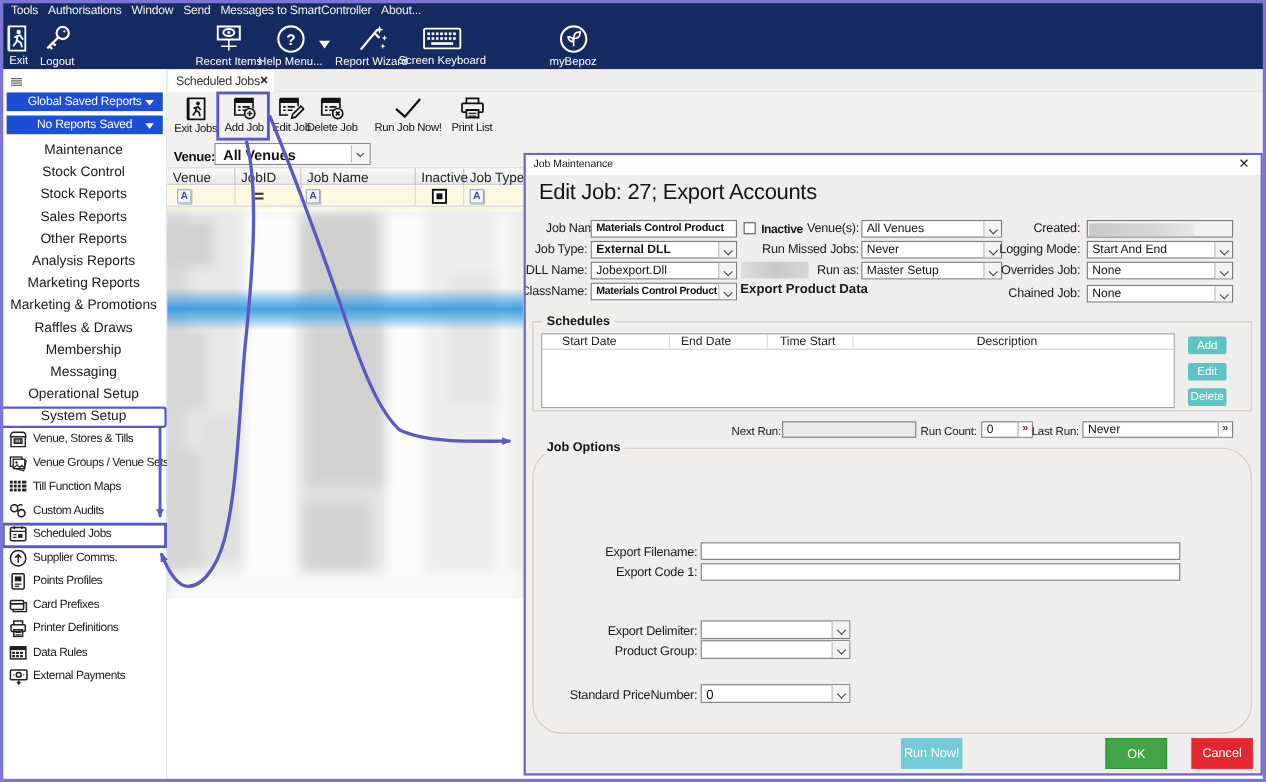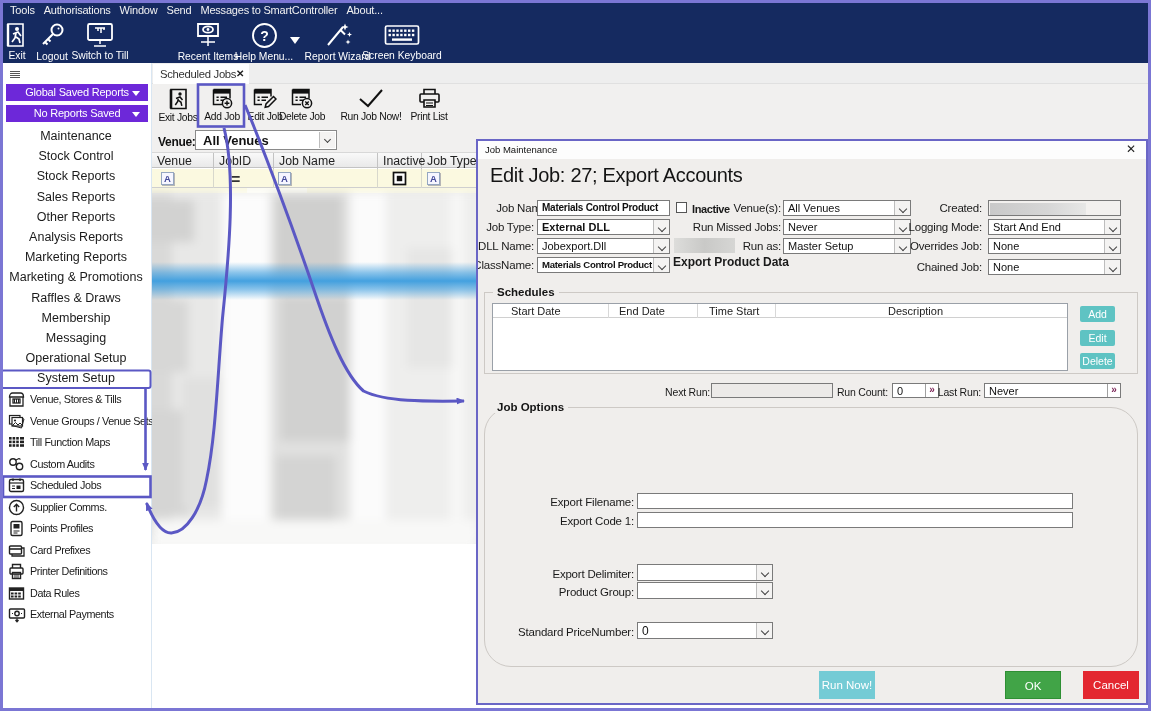--- a/index.html
+++ b/index.html
@@ -13,21 +13,21 @@
 #menubar { position:absolute; left:10px; top:3.5px; height:15px; color:#f2f2f2; font-size:11px; letter-spacing:-0.2px; }
 #menubar span { margin-right:9px; }
 .tbi { position:absolute; top:22px; width:90px; text-align:center; color:#fff; }
 .tbi svg { display:block; margin:0 auto; }
 .tbi .lbl { font-size:10.3px; color:#fff; margin-top:2px; white-space:nowrap; }
 
 
 #sidebar { position:absolute; left:0; top:63px; width:152px; height:648px; background:#fff; border-right:1px solid #d9e6f2; }
 #hamb { position:absolute; left:10px; top:8px; width:10px; height:8px; }
 #hamb div { height:1.2px; background:#555; margin-bottom:0.8px; }
-.tealbtn { position:absolute; left:6px; width:142px; height:17px; background:#6d28d9; color:#fff; font-size:11px; letter-spacing:-0.2px; text-align:center; line-height:17px; }
+.tealbtn { position:absolute; left:6px; width:142px; height:17px; background:#1d4ed8; color:#fff; font-size:11px; letter-spacing:-0.2px; text-align:center; line-height:17px; }
 .tealbtn .car { position:absolute; right:8px; top:7px; width:0; height:0; border-left:4px solid transparent; border-right:4px solid transparent; border-top:5px solid #fff; }
 .nav1 { position:absolute; left:0; top:63px; width:152px; }
 .nav1 div { height:20.2px; line-height:20.2px; text-align:center; font-size:12.5px; color:#1a1a1a; }
 .nav2 { position:absolute; left:0; top:326px; width:152px; }
 .nav2 .it { position:relative; height:21.5px; font-size:10.8px; letter-spacing:-0.4px; color:#1a1a1a;padding-left:38px; }
 .nav2 .it svg { position:absolute; left:8px; top:2px; }
 .nav2 .it span { position:absolute; left:30px; top:4px; white-space:nowrap; }
 
 
 #tabstrip { position:absolute; left:152px; top:63px; width:996px; height:21px; background:#eeeeee; border-bottom:1px solid #e0e0e0;}
@@ -86,27 +86,20 @@
     </svg>
     <div class="lbl">Exit</div>
   </div>
   <div class="tbi" style="left:7px;">
     <svg width="27" height="27" viewBox="0 0 27 27" fill="none" stroke="#fff" stroke-width="2">
       <circle cx="18" cy="8" r="5.5"></circle>
           <circle cx="19.5" cy="6.5" r="1" fill="#fff" stroke="none"></circle>
       <path d="M14 12 L4 22 M6 20 l2.5 2.5 M9 17 l2.5 2.5"></path>
     </svg>
     <div class="lbl">Logout</div>
-  </div>
-  <div class="tbi" style="left:55px;">
-    <svg width="30" height="26" viewBox="0 0 30 26" fill="none" stroke="#fff" stroke-width="1.8">
-      <rect x="3" y="2" width="24" height="16" rx="1.5"></rect>
-      <path d="M10 6 h10 M13 6 v3 M16 6 v5 M19 6 v2 M15 18 v4 M9 24 h12" stroke-width="1.5"></path>
-    </svg>
-    <div class="lbl">Switch to Till</div>
   </div>
   <div class="tbi" style="left:163px;">
     <svg width="28" height="27" viewBox="0 0 28 27" fill="none" stroke="#fff" stroke-width="1.8">
       <path d="M4 2 h20 v12 h-20 z M4 2 h20"></path>
       <ellipse cx="14" cy="7.5" rx="5" ry="3.2"></ellipse>
           <circle cx="14" cy="7.5" r="1.4" fill="#fff" stroke="none"></circle>
       <path d="M14 14 v6 M7 20 h14 M14 20 v4" stroke-width="1.5"></path>
     </svg>
     <div class="lbl">Recent Items</div>
   </div>
@@ -143,20 +136,27 @@
             <rect x="12.3" y="11.8" width="2.4" height="2.4"></rect>
             <rect x="16.2" y="11.8" width="2.4" height="2.4"></rect>
             <rect x="20.1" y="11.8" width="2.4" height="2.4"></rect>
             <rect x="24" y="11.8" width="2.4" height="2.4"></rect>
             <rect x="27.9" y="11.8" width="2.4" height="2.4"></rect>
         <rect x="8" y="16.4" width="20" height="2.4"></rect>
       </g>
     </svg>
     <div class="lbl">Screen Keyboard</div>
   </div>
+  <div class="tbi" style="left:476px;">
+    <svg width="27" height="27" viewBox="0 0 27 27" fill="none" stroke="#fff" stroke-width="1.9">
+      <circle cx="13.5" cy="13.5" r="11.5"></circle>
+      <path d="M13.5 20 v-7 M13.5 13 c0-4 2.5-6 6-6 c0 4-2.5 6-6 6 M13.5 16 c0-3-2-4.5-5-4.5 c0 3 2 4.5 5 4.5" stroke-width="1.5"></path>
+    </svg>
+    <div class="lbl">myBepoz</div>
+  </div>
 </div>
 
 <div id="sidebar">
   <div id="hamb">
         <div></div>
         <div></div>
         <div></div>
         <div></div>
       </div>
   <div class="tealbtn" style="top:21px;">Global Saved Reports<span class="car"></span></div>

